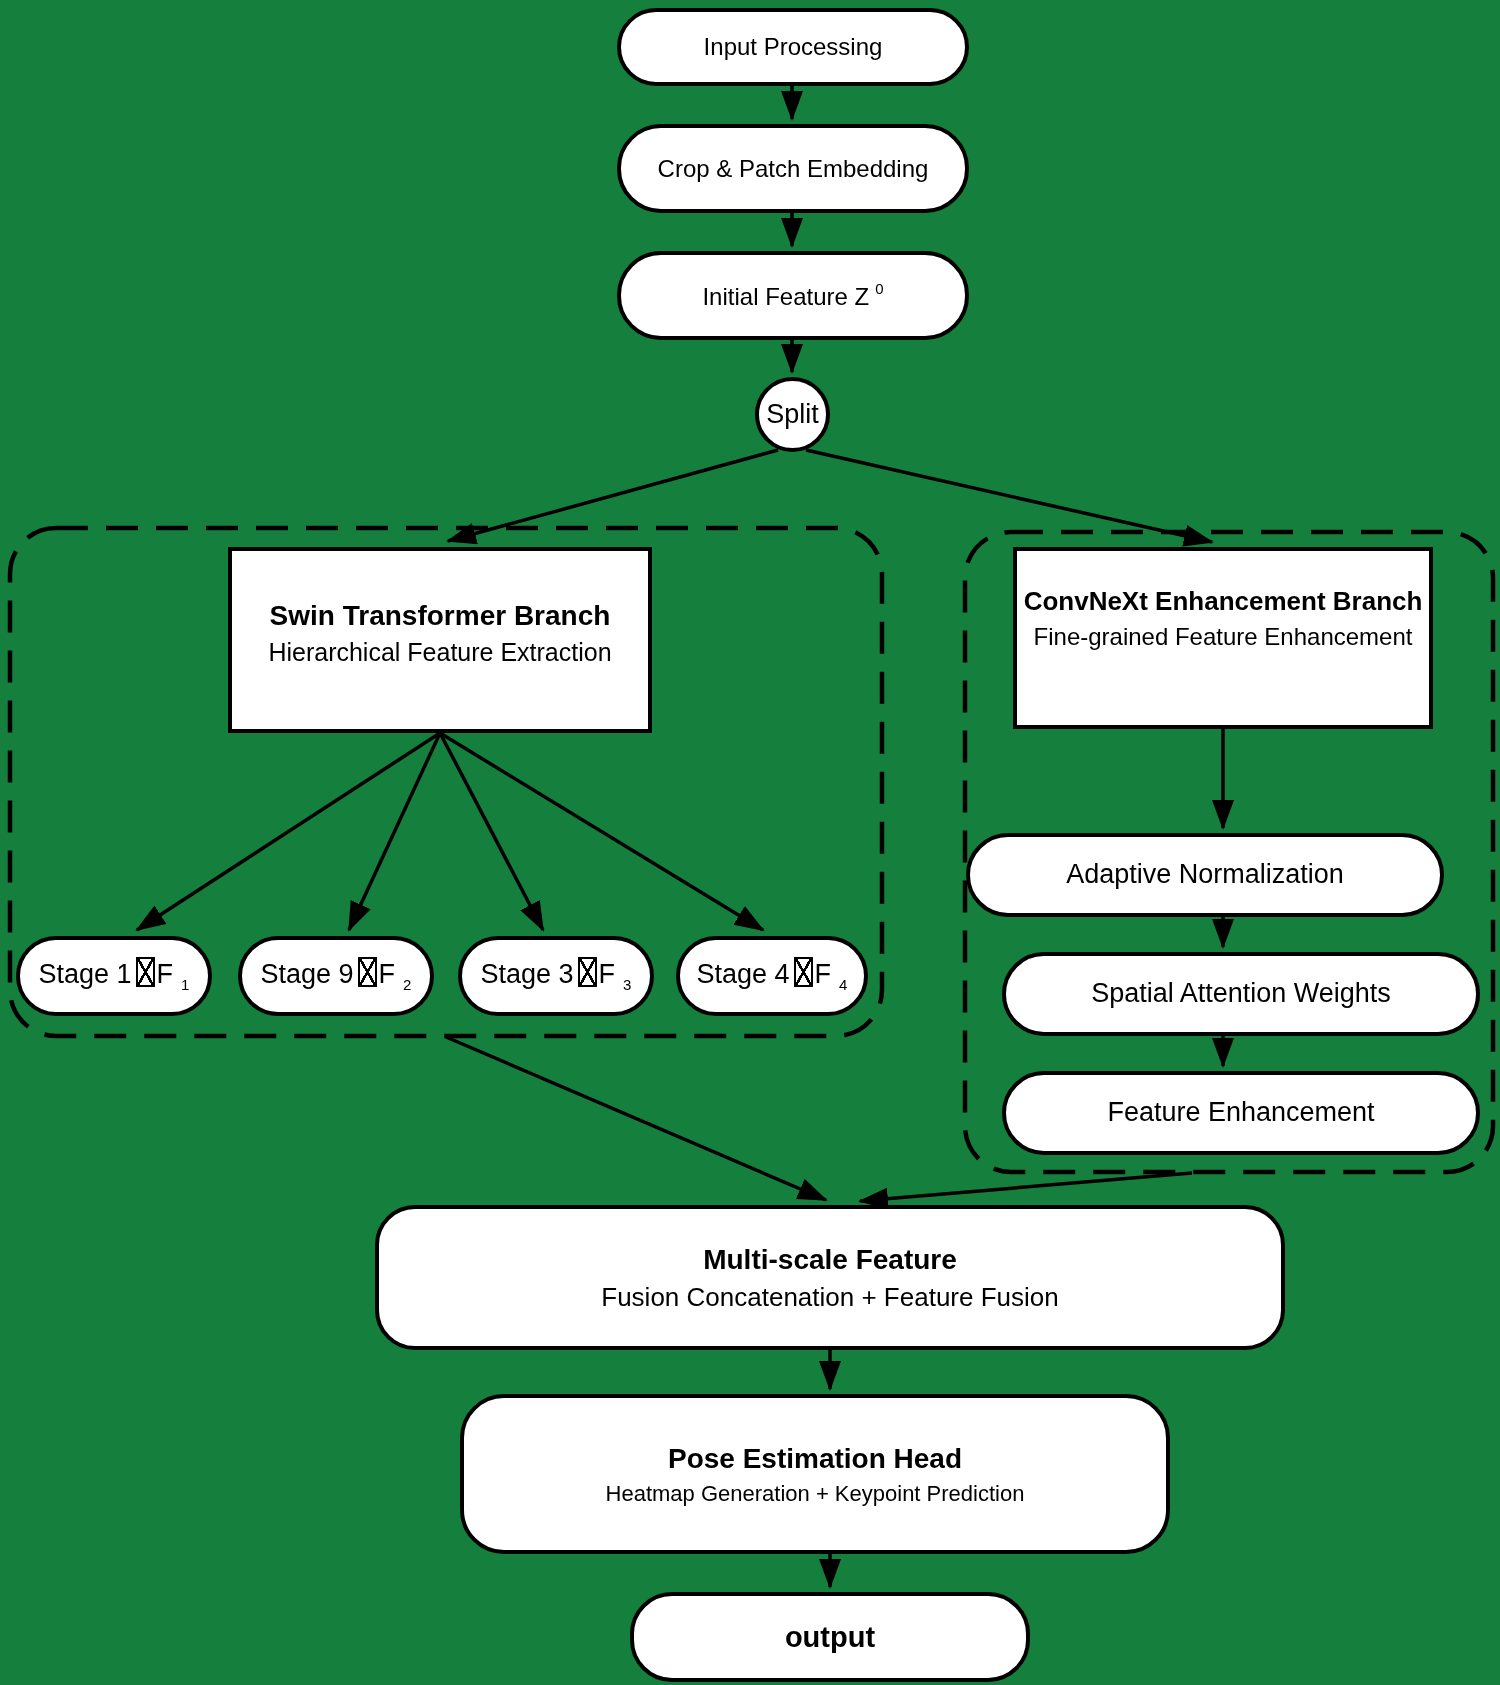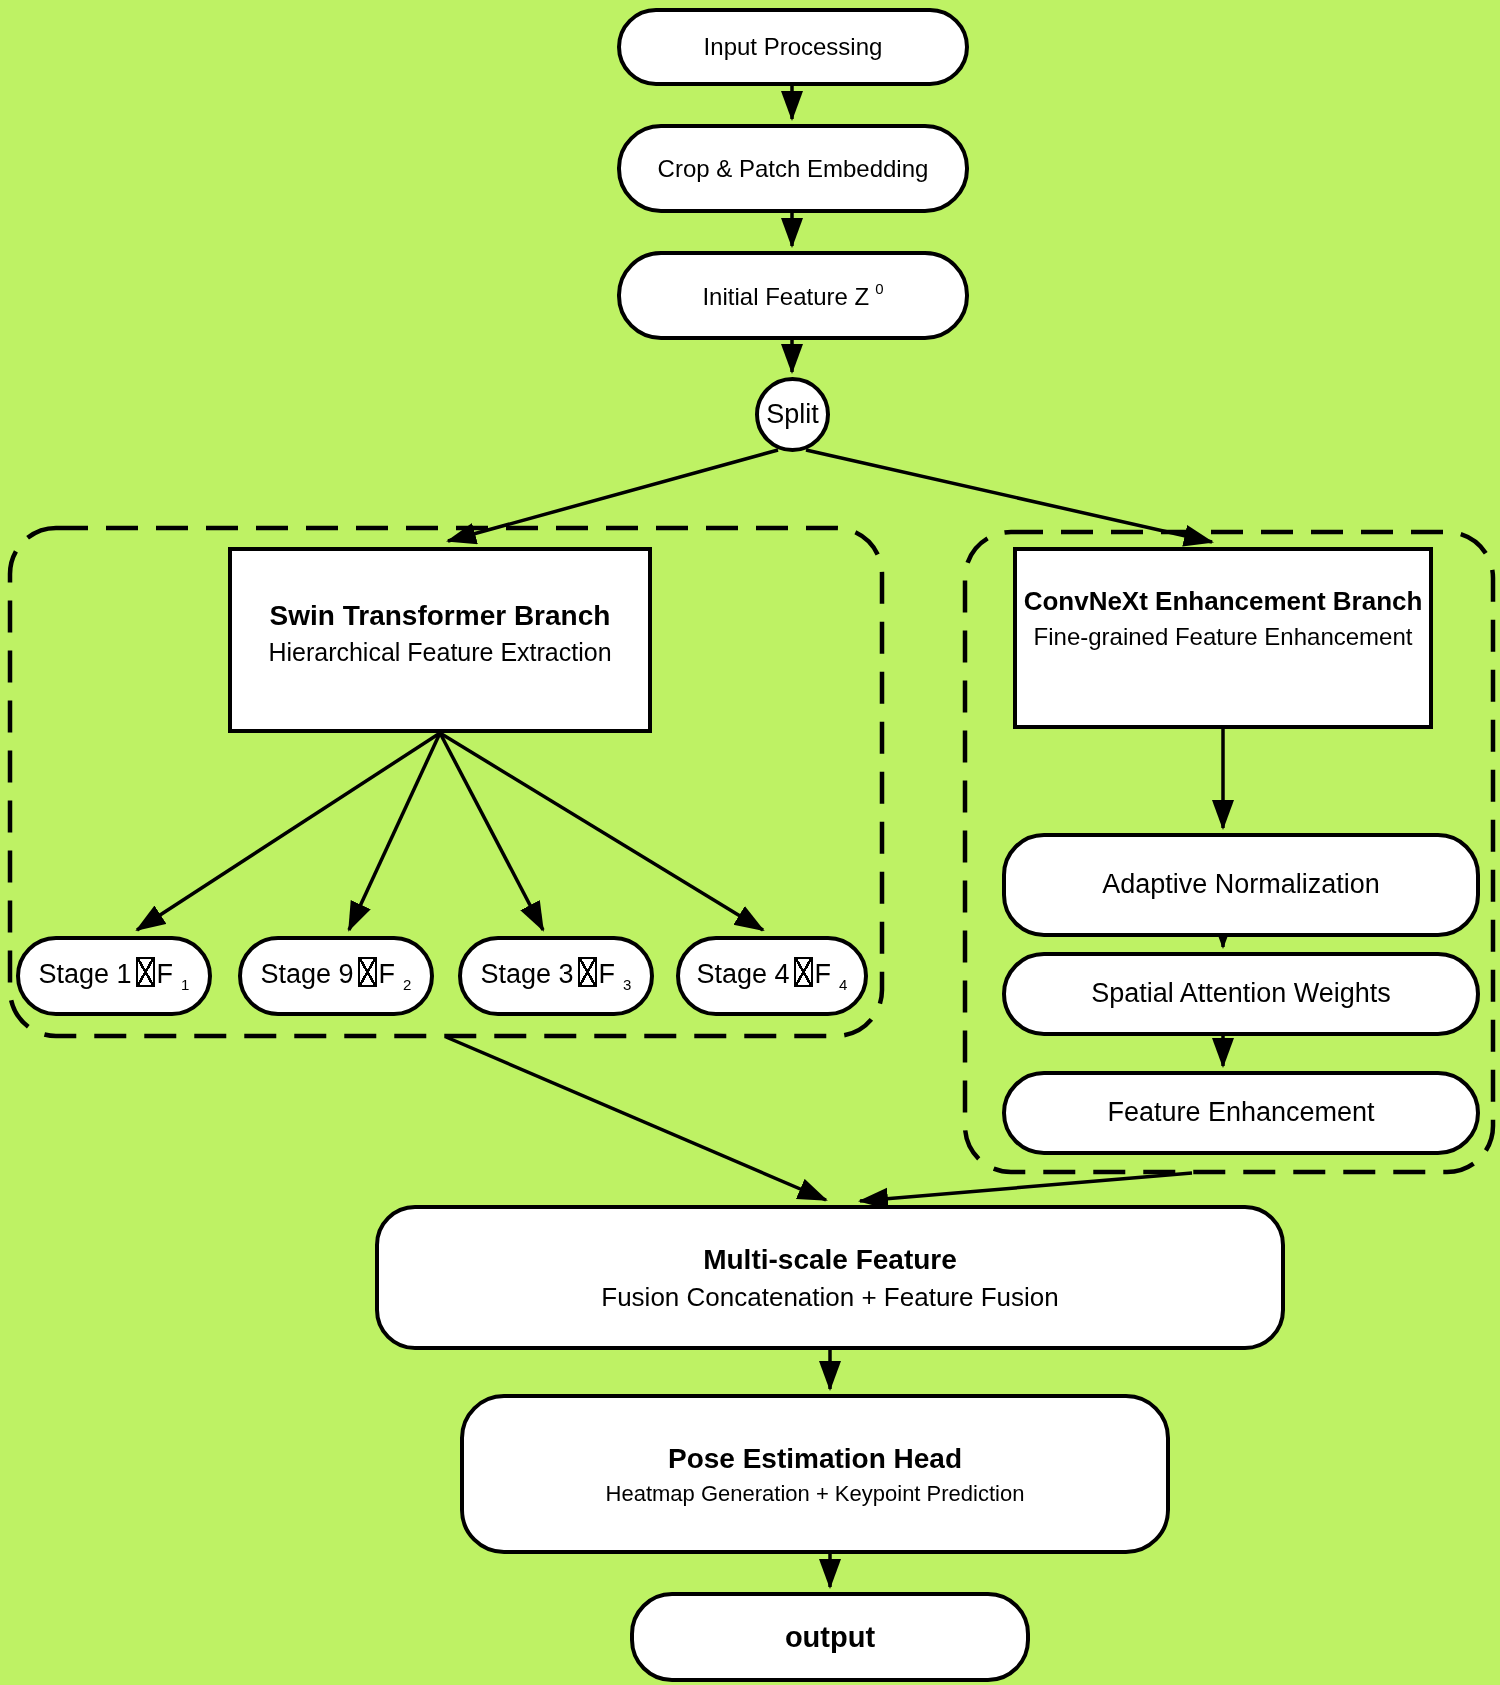--- a/index.html
+++ b/index.html
@@ -1,19 +1,19 @@
 <!DOCTYPE html>
 <html><head>
 <meta charset="utf-8">
 <style>
   html,body{margin:0;padding:0;background:#ffffff;}
   #canvas{
     position:relative;
     width:1500px;height:1685px;
-    background:#bef264;
+    background:#15803d;
     font-family:"Liberation Sans", sans-serif;
     color:#000;
     overflow:hidden;
   }
   #connectors{position:absolute;left:0;top:0;width:1500px;height:1685px;}
   .node{
     position:absolute;box-sizing:border-box;
     border:4px solid #000;background:#fff;
     display:flex;flex-direction:column;align-items:center;justify-content:center;
     text-align:center;line-height:1.25;
@@ -120,21 +120,21 @@
     <span class="stage-label">
       <span>Stage 4</span><span class="tofu"></span><span>F</span><span class="subn">4</span>
     </span>
   </div>
 
   <div class="node rect" style="left:1013px;top:547px;width:420px;height:182px;padding-bottom:39px;">
     <span class="title" style="font-size:26px;">ConvNeXt Enhancement Branch</span>
     <span class="subtitle" style="font-size:24px;">Fine-grained Feature Enhancement</span>
   </div>
 
-  <div class="node round t27" style="left:1002px;top:833px;width:478px;height:104px;">
+  <div class="node round t27" style="left:966px;top:833px;width:478px;height:84px;">
     <span>Adaptive Normalization</span>
   </div>
 
   <div class="node round t27" style="left:1002px;top:952px;width:478px;height:84px;">
     <span>Spatial Attention Weights</span>
   </div>
 
   <div class="node round t27" style="left:1002px;top:1071px;width:478px;height:84px;">
     <span>Feature Enhancement</span>
   </div>

